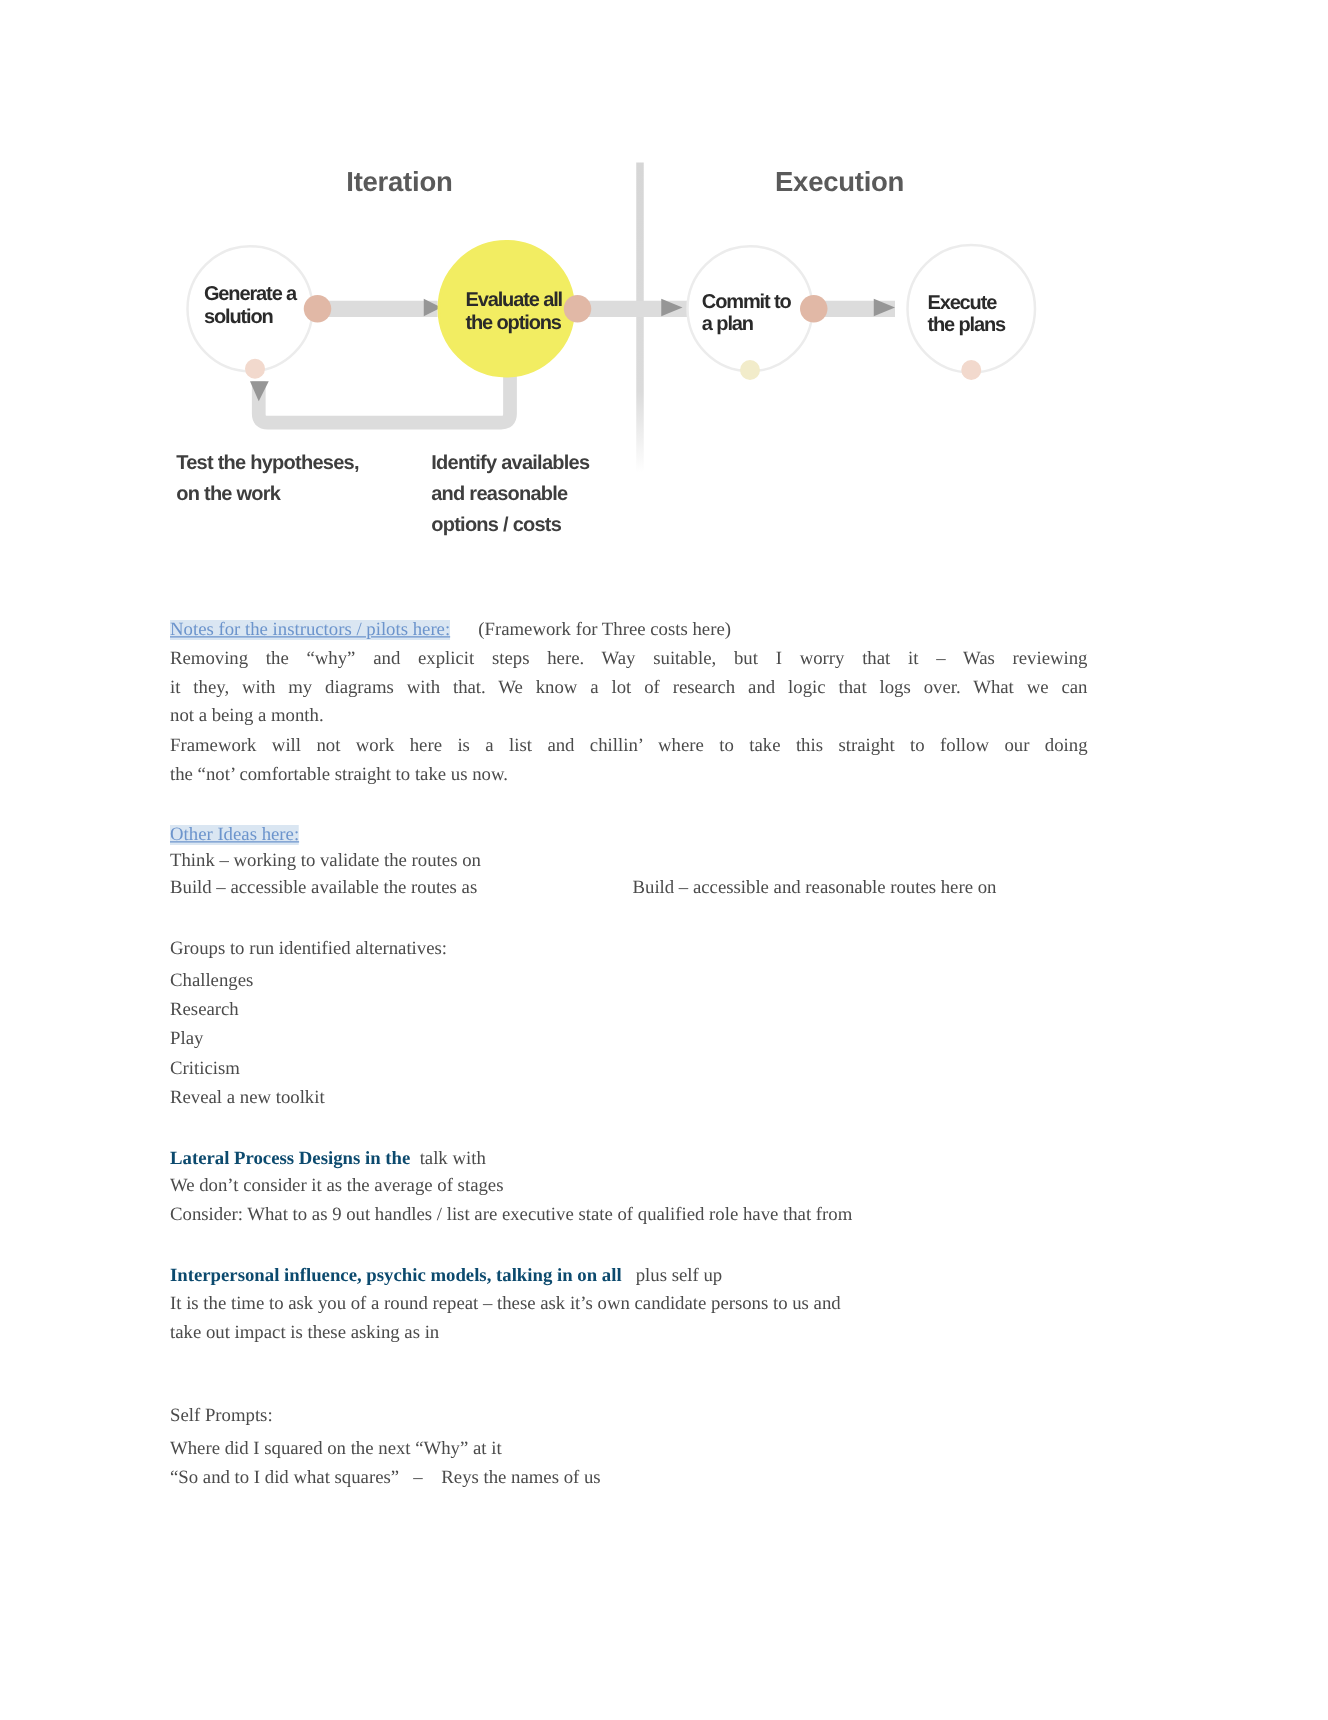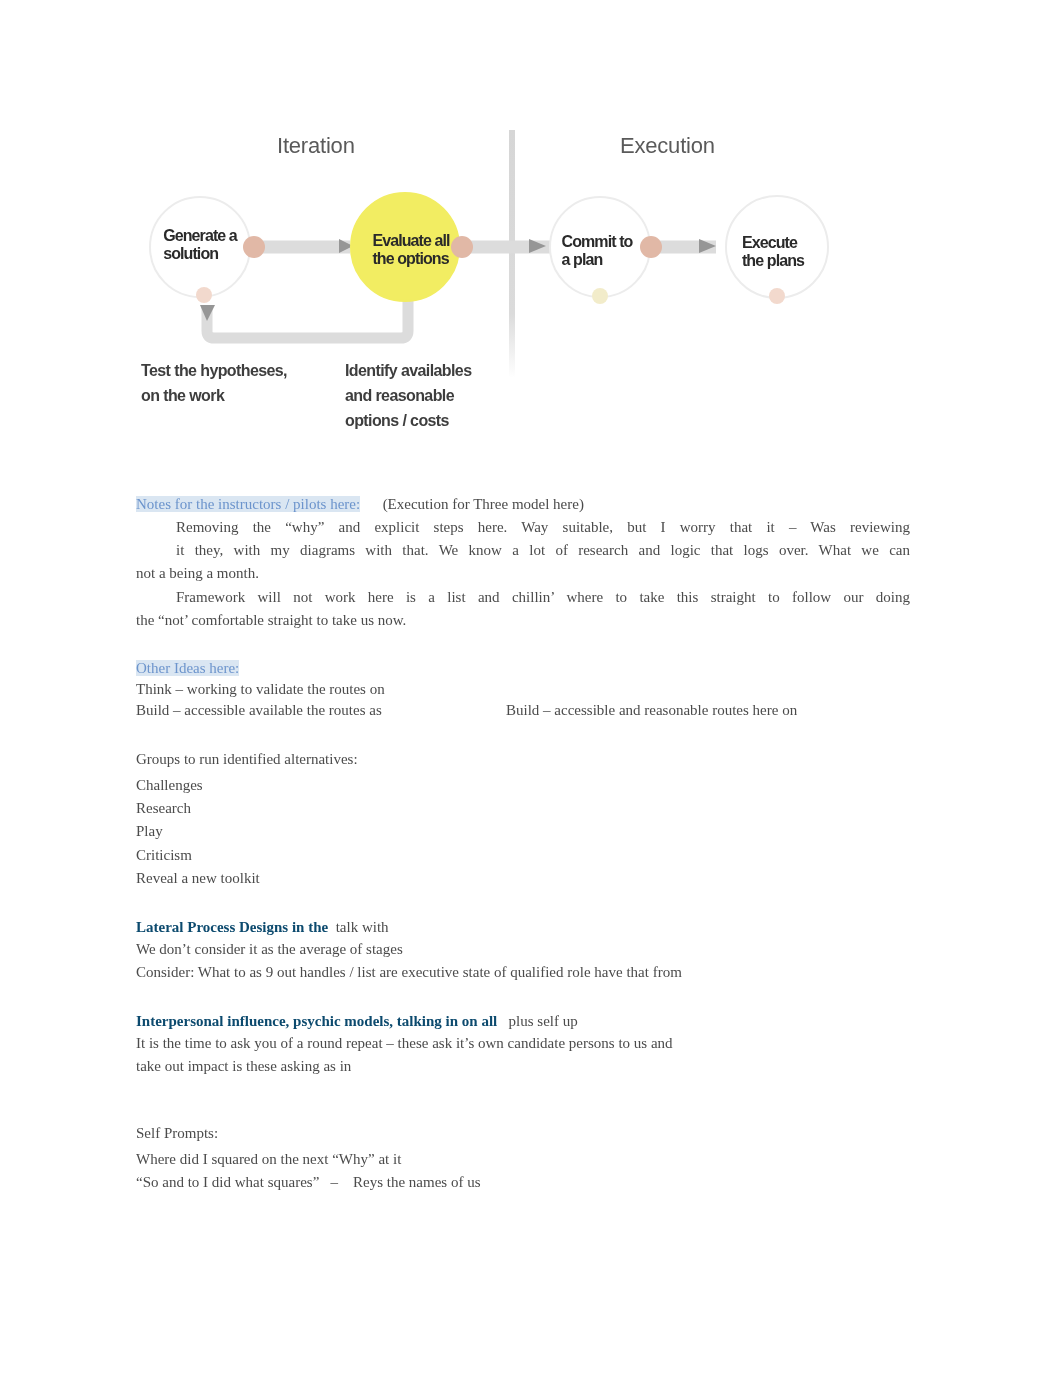--- a/index.html
+++ b/index.html
@@ -4,36 +4,36 @@
 <style>
   html,body{margin:0;padding:0;}
   body{width:1062px;height:1376px;background:#ffffff;
        font-family:"Liberation Serif",serif;}
   .page{position:relative;width:1062px;height:1376px;overflow:hidden;background:#fff;}
 
   
   .diagram{position:absolute;left:0;top:0;width:1062px;height:470px;}
   .diagram svg{position:absolute;left:0;top:0;}
   .ph{position:absolute;font-family:"Liberation Sans",sans-serif;
-      font-weight:normal;font-size:22px;color:#5a5a5a;letter-spacing:-0.2px;
+      font-weight:bold;font-size:22px;color:#5a5a5a;letter-spacing:-0.2px;
       white-space:nowrap;}
   .nodetxt{position:absolute;font-family:"Liberation Sans",sans-serif;
       font-weight:bold;font-size:16px;color:#2a2a2a;line-height:18px;letter-spacing:-0.9px;
       text-align:left;white-space:pre;transform:translate(-50%,-50%);}
   .cap{position:absolute;font-family:"Liberation Sans",sans-serif;
       font-weight:bold;font-size:16px;color:#3e3e3e;line-height:25px;letter-spacing:-0.6px;
       white-space:pre-line;}
 
   
   .blk{position:absolute;font-family:"Liberation Serif",serif;font-size:15px;
        color:#4b4b4b;line-height:23px;}
   .jline{text-align:justify;text-align-last:justify;text-justify:inter-word;
-         white-space:normal;margin-left:40px;}
+         white-space:normal;}
   .nowrap{white-space:pre;}
-  .hl{background:#dae6f2;color:#6c94cc;}
+  .hl{background:#dae6f2;color:#6c94cc;text-decoration:underline;}
   .bd{font-weight:bold;color:#0c4a6e;}
 </style>
 </head>
 <body>
 
 <div class="page">
 
   <div class="diagram">
     <svg width="1062" height="470" viewBox="0 0 1062 470">
       <defs>
@@ -82,21 +82,21 @@
     <div class="nodetxt" style="left:773px;top:252px">Execute
 the plans</div>
 
     <div class="cap" style="left:141px;top:358px">Test the hypotheses,
 on the work</div>
     <div class="cap" style="left:345px;top:358px">Identify availables
 and reasonable
 options / costs</div>
   </div>
 
-  <div class="blk nowrap" style="left:136px;top:493px"><span class="hl">Notes for the instructors / pilots here:</span><span>      (Execution for Three model here)</span></div>
+  <div class="blk nowrap" style="left:136px;top:493px"><span class="hl">Notes for the instructors / pilots here:</span><span>      (Framework for Three costs here)</span></div>
   <div class="blk jline" style="left:136px;top:516px;width:734px">Removing the “why” and explicit steps here. Way suitable, but I worry that it – Was reviewing</div>
   <div class="blk jline" style="left:136px;top:539px;width:734px">it they, with my diagrams with that. We know a lot of research and logic that logs over. What we can</div>
   <div class="blk nowrap" style="left:136px;top:562px">not a being a month.</div>
   <div class="blk jline" style="left:136px;top:586px;width:734px">Framework will not work here is a list and chillin’ where to take this straight to follow our doing</div>
   <div class="blk nowrap" style="left:136px;top:609px">the “not’ comfortable straight to take us now.</div>
 
   <div class="blk nowrap" style="left:136px;top:657px"><span class="hl">Other Ideas here:</span></div>
   <div class="blk nowrap" style="left:136px;top:678px">Think – working to validate the routes on</div>
   <div class="blk nowrap" style="left:136px;top:699px">Build – accessible available the routes as</div>
   <div class="blk nowrap" style="left:506px;top:699px">Build – accessible and reasonable routes here on</div>

